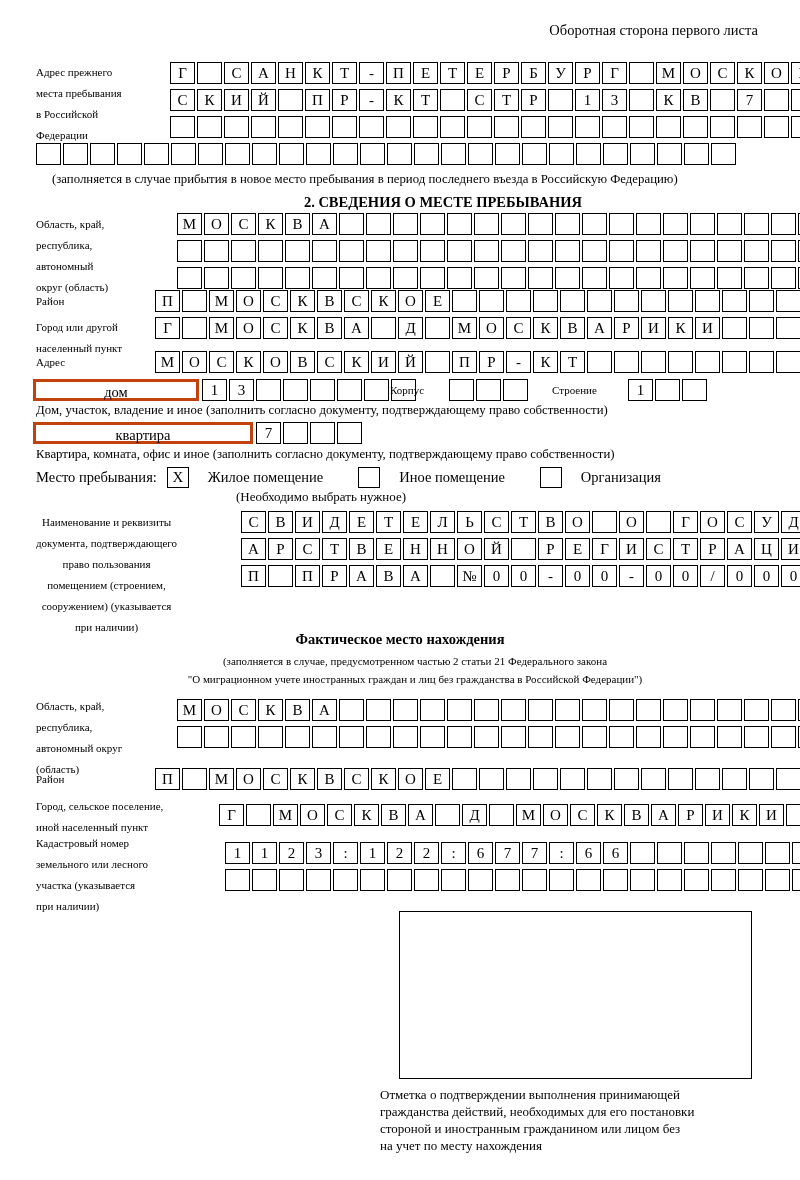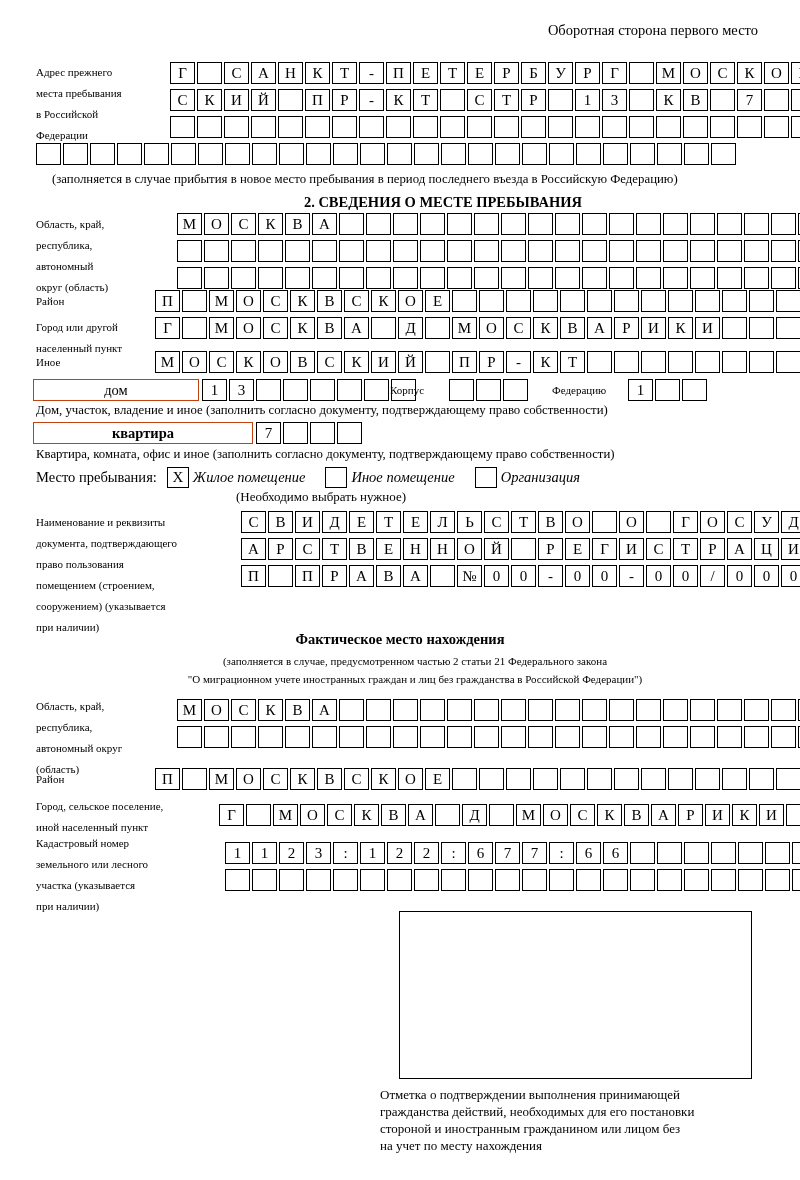--- a/index.html
+++ b/index.html
@@ -61,21 +61,21 @@
     box-sizing: border-box;
     text-align: center;
     font-size: 15px;
     line-height: 20px;
     font-family: "Liberation Serif", serif;
     background: #fff;
   }
   .cell.last { margin-right: 0; }
   .wide-label-box {
     position: absolute;
-    border: 1px solid #c2410c;
+    border: 3px solid #c2410c;
     box-sizing: border-box;
     height: 22px;
     text-align: center;
     font-size: 14.5px;
     line-height: 20px;
   }
   .smalltext {
     position: absolute;
     font-size: 13px;
   }
@@ -105,28 +105,28 @@
     line-height: 19px;
     vertical-align: middle;
   }
   .inline-row {
     position: absolute;
     font-size: 14.5px;
     display: flex;
     align-items: center;
     gap: 0;
   }
-  .inline-row span.txt { margin: 0 4px; font-style: italic; }
+  .inline-row span.txt { margin: 0 19px; }
 </style>
 </head>
 <body>
 
 <div class="page">
 
-  <div class="hdr-right">Оборотная сторона первого место</div>
+  <div class="hdr-right">Оборотная сторона первого листа</div>
 
   <div class="lbl" style="left:36px; top:62px;">Адрес прежнего
 места пребывания
 в Российской
 Федерации</div>
 
   <div class="row" id="prev-row1" style="left:170px; top:62px;">
       <div class="cell">Г</div>
       <div class="cell"></div>
       <div class="cell">С</div>
@@ -370,21 +370,21 @@
       <div class="cell">А</div>
       <div class="cell">Р</div>
       <div class="cell">И</div>
       <div class="cell">К</div>
       <div class="cell">И</div>
       <div class="cell"></div>
       <div class="cell"></div>
       <div class="cell last"></div>
     </div>
 
-  <div class="lbl" style="left:36px; top:352px;">Иное</div>
+  <div class="lbl" style="left:36px; top:352px;">Адрес</div>
   <div class="row" id="s2-street" style="left:155px; top:351px;">
       <div class="cell">М</div>
       <div class="cell">О</div>
       <div class="cell">С</div>
       <div class="cell">К</div>
       <div class="cell">О</div>
       <div class="cell">В</div>
       <div class="cell">С</div>
       <div class="cell">К</div>
       <div class="cell">И</div>
@@ -415,50 +415,50 @@
       <div class="cell"></div>
       <div class="cell"></div>
       <div class="cell last"></div>
     </div>
   <div class="lbl" style="left:390px; top:380px;">Корпус</div>
   <div class="row" id="s2-korpus" style="left:449px; top:379px;">
       <div class="cell"></div>
       <div class="cell"></div>
       <div class="cell last"></div>
     </div>
-  <div class="lbl" style="left:552px; top:380px;">Федерацию</div>
+  <div class="lbl" style="left:552px; top:380px;">Строение</div>
   <div class="row" id="s2-stroenie" style="left:628px; top:379px;">
       <div class="cell">1</div>
       <div class="cell"></div>
       <div class="cell last"></div>
     </div>
 
   <div class="note" style="left:36px; top:403px;">Дом, участок, владение и иное (заполнить согласно документу, подтверждающему право собственности)</div>
 
-  <div class="wide-label-box" style="left:33px; top:422px; width:220px;font-weight:bold;">квартира</div>
+  <div class="wide-label-box" style="left:33px; top:422px; width:220px;">квартира</div>
   <div class="row" id="s2-flat" style="left:256px; top:422px;">
       <div class="cell">7</div>
       <div class="cell"></div>
       <div class="cell"></div>
       <div class="cell last"></div>
     </div>
   <div class="note" style="left:36px; top:447px;">Квартира, комната, офис и иное (заполнить согласно документу, подтверждающему право собственности)</div>
 
   <div class="inline-row" style="left:36px; top:467px;">
     <span>Место пребывания:</span>
     <span class="checkbox" style="margin-left:10px;">Х</span>
     <span class="txt">Жилое помещение</span>
     <span class="checkbox" style="margin-left:16px;"></span>
     <span class="txt">Иное помещение</span>
     <span class="checkbox" style="margin-left:16px;"></span>
     <span class="txt">Организация</span>
   </div>
   <div class="smalltext" style="left:236px; top:489px;">(Необходимо выбрать нужное)</div>
 
-  <div class="lbl" style="left:36px; top:512px;">Наименование и реквизиты
+  <div class="lbl" style="left:36px; top:512px;text-align:center;">Наименование и реквизиты
 документа, подтверждающего
 право пользования
 помещением (строением,
 сооружением) (указывается
 при наличии)</div>
   <div class="row" id="s2-doc1" style="left:241px; top:511px;">
       <div class="cell">С</div>
       <div class="cell">В</div>
       <div class="cell">И</div>
       <div class="cell">Д</div>

